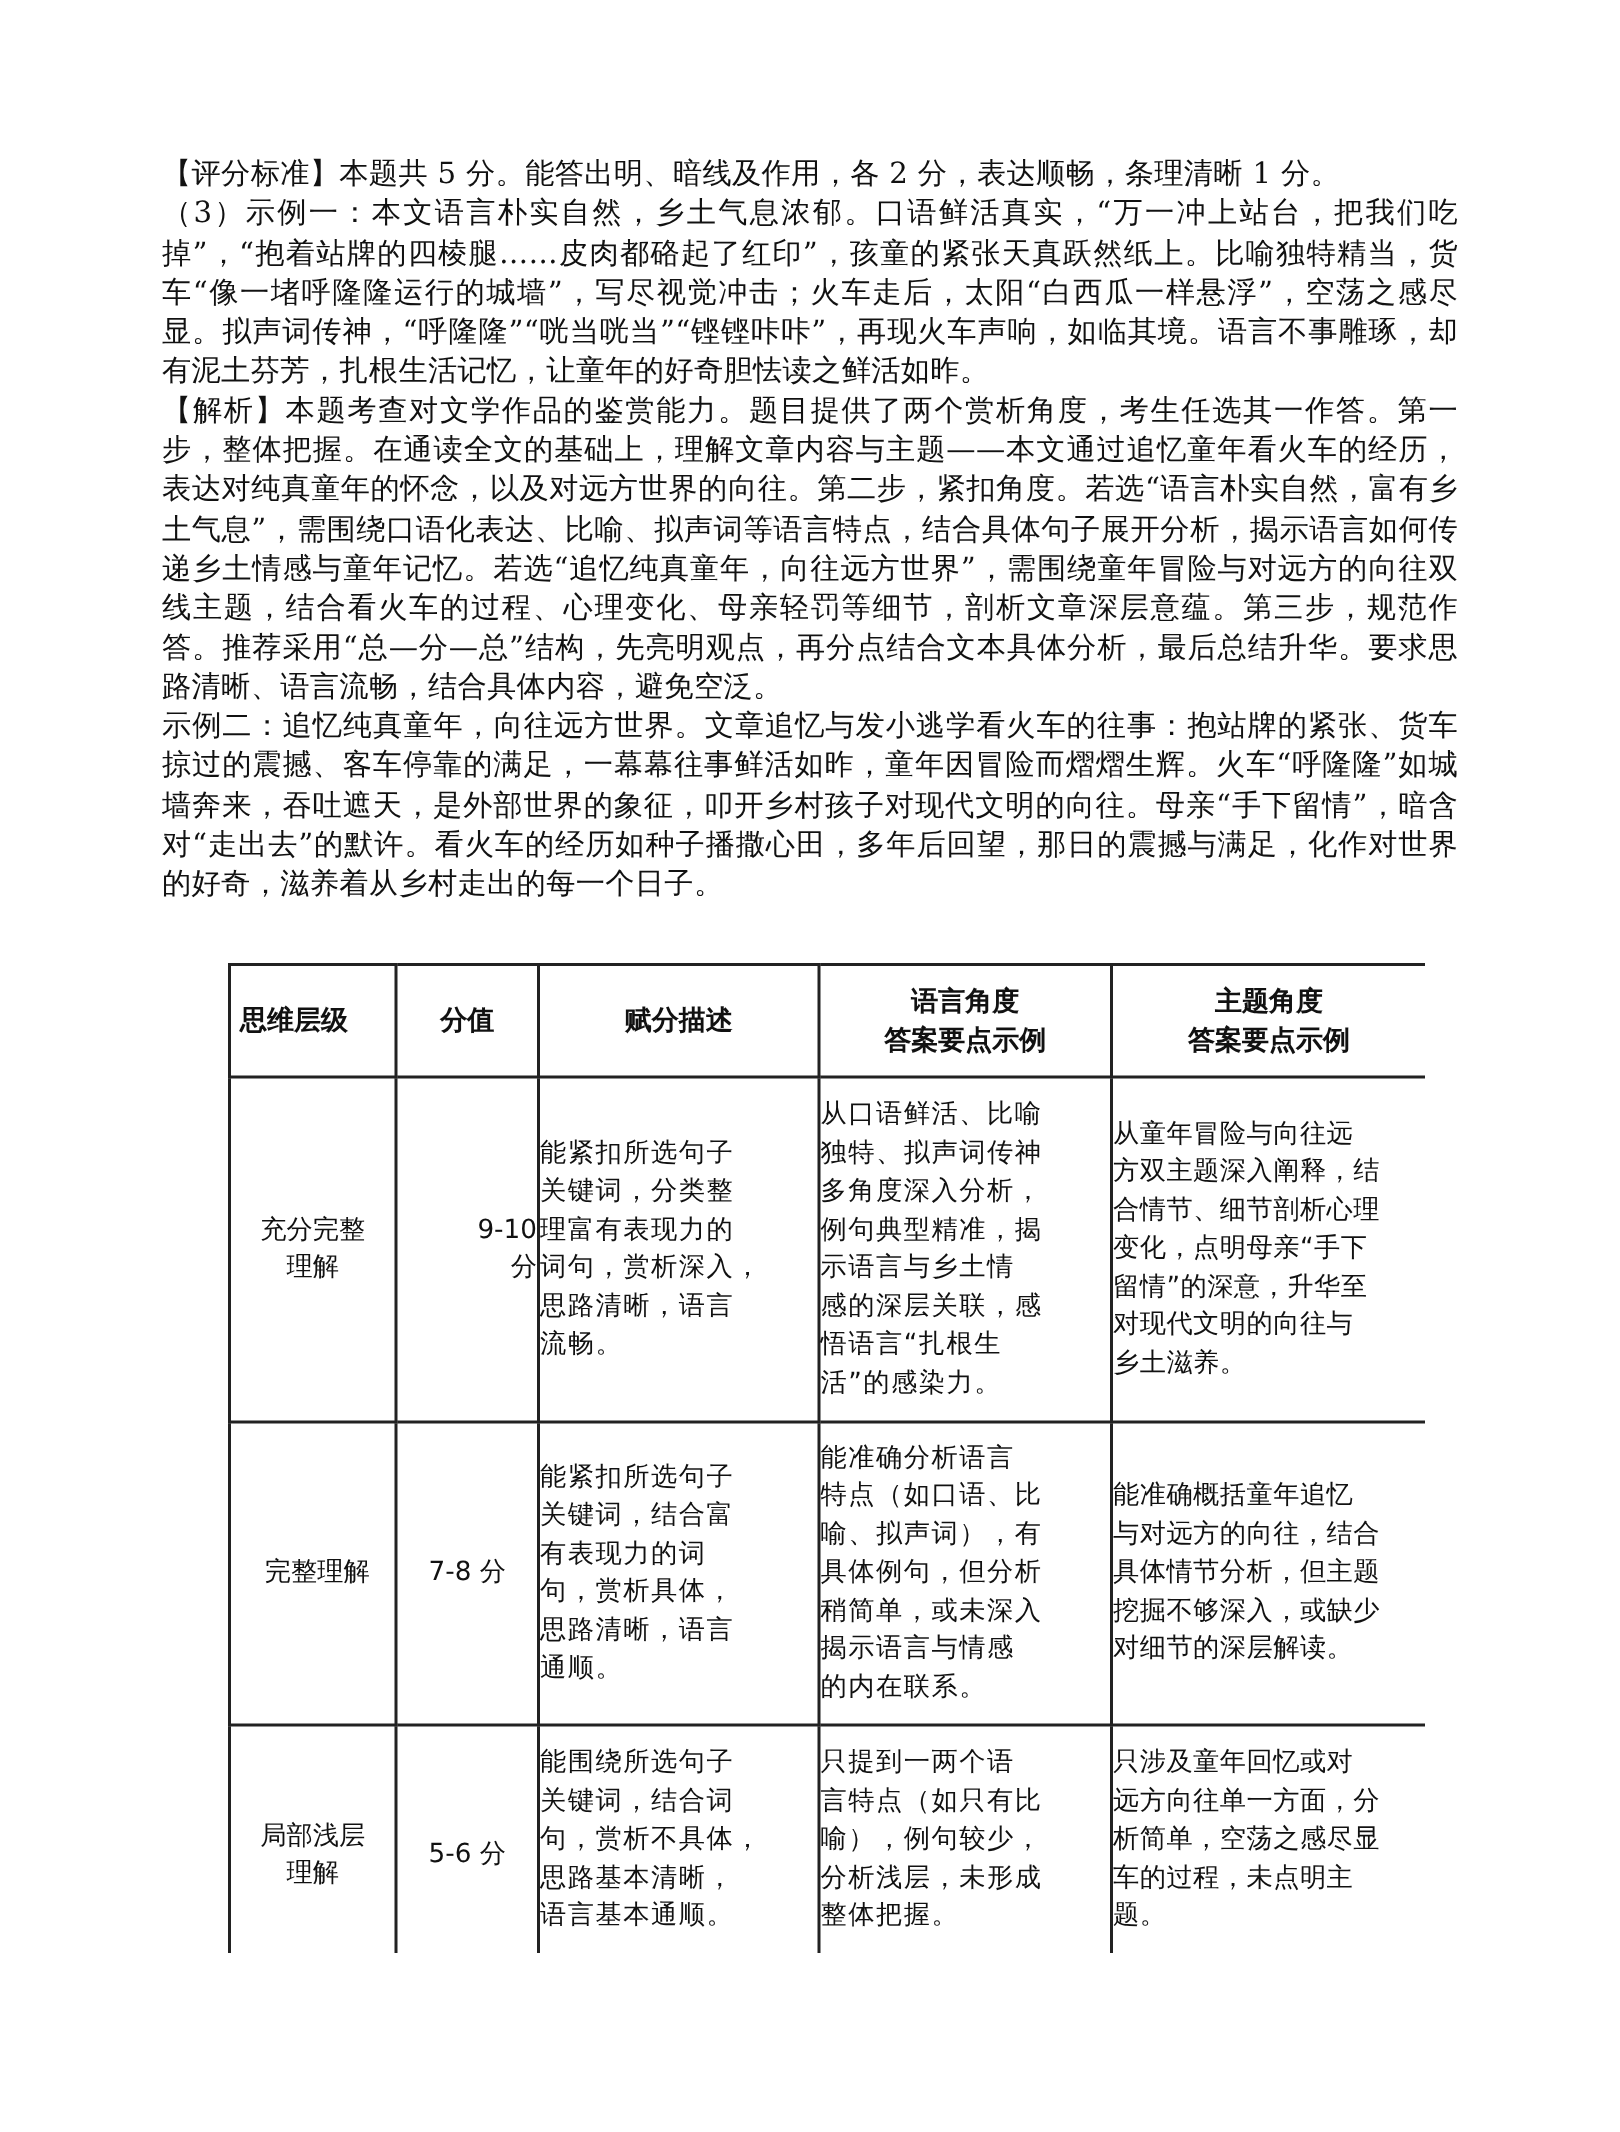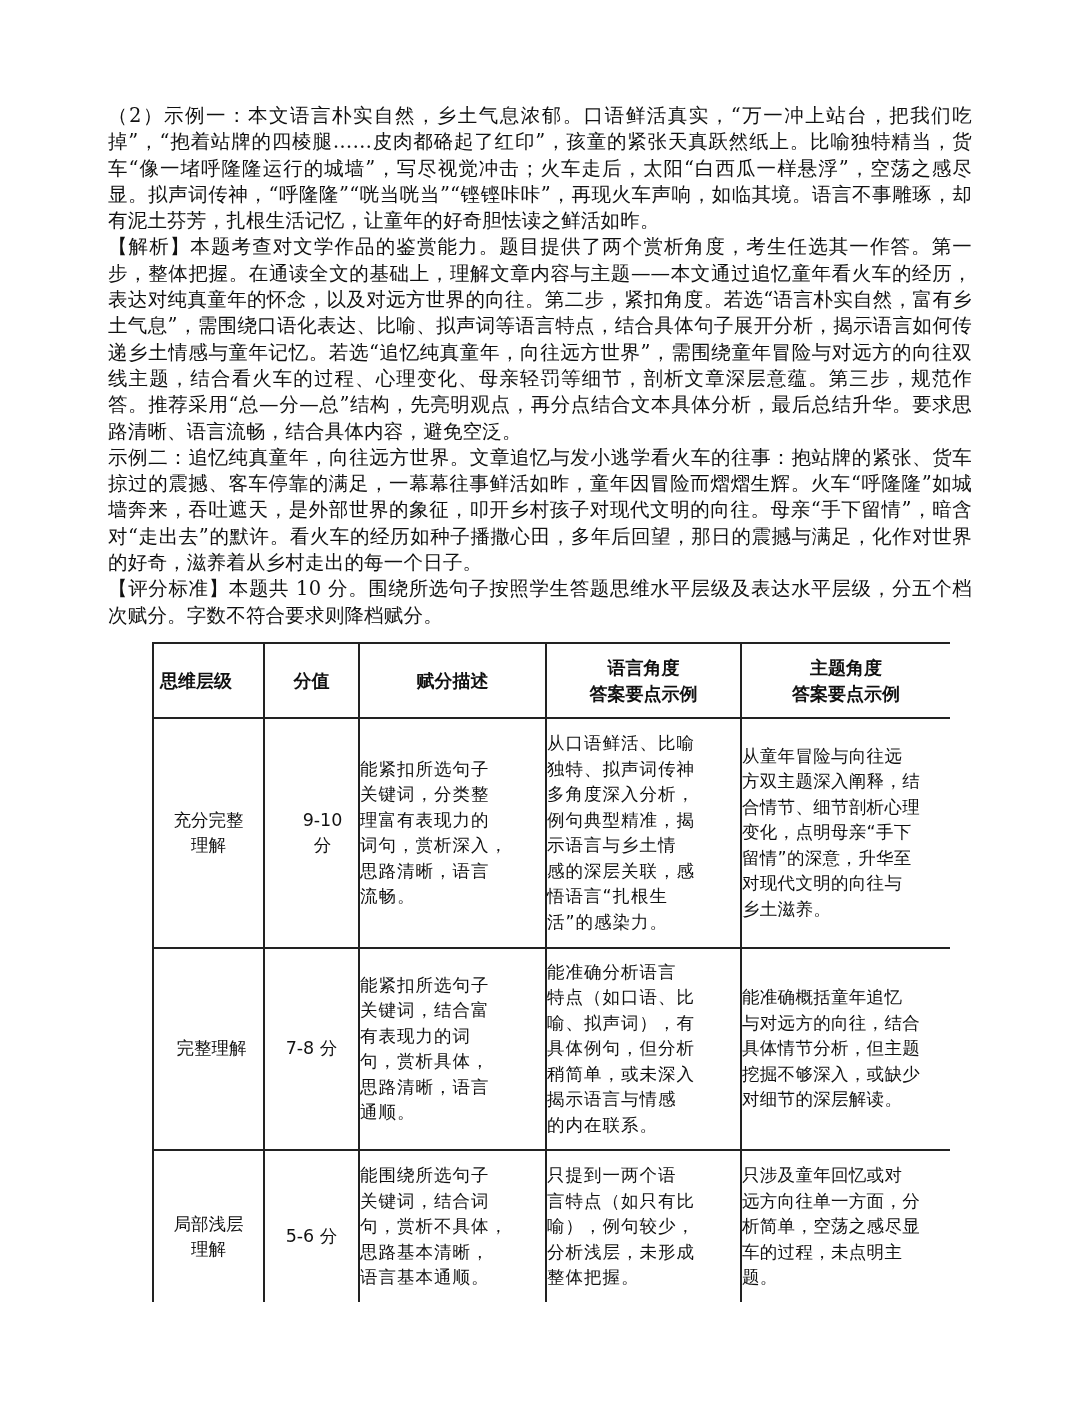--- a/index.html
+++ b/index.html
@@ -66,21 +66,21 @@
   }
   td.level {
     text-align: center;
     padding: 0 4px;
   }
   td.score {
     text-align: center;
     padding: 0 6px;
   }
   td.score.left {
-    text-align: center;
+    text-align: right;
     padding-left: 22px;
   }
   td.desc {
     padding: 0 14px 0 18px;
     letter-spacing: 1px;
     margin-top: 43px;
   }
   td.lang {
     padding: 0 10px 0 18px;
     letter-spacing: 1px;
@@ -93,24 +93,24 @@
   tr.r2 td { height: 200px; }
   tr.r3 td { height: 160px; vertical-align: top; padding-top: 12px; }
   tr.r3 td.level, tr.r3 td.score { vertical-align: middle; padding-top: 0; }
   tr.r3 td { border-bottom: none; }
   .cell-lines span { display: block; }
 </style>
 </head>
 <body>
 
 <div class="page">
-  <p class="para">（2）示例一：本文语言朴实自然，乡土气息浓郁。口语鲜活真实，“万一冲上站台，把我们吃掉”，“抱着站牌的四棱腿……皮肉都硌起了红印”，孩童的紧张天真跃然纸上。比喻独特精当，货车“像一堵呼隆隆运行的城墙”，写尽视觉冲击；火车走后，太阳“白西瓜一样悬浮”，空荡之感尽显。拟声词传神，“呼隆隆”“咣当咣当”“铿铿咔咔”，再现火车声响，如临其境。语言不事雕琢，却有泥土芬芳，扎根生活记忆，让童年的好奇胆怯读之鲜活如昨。</p>
+  <p class="para">【评分标准】本题共 5 分。能答出明、暗线及作用，各 2 分，表达顺畅，条理清晰 1 分。</p>
+  <p class="para">（3）示例一：本文语言朴实自然，乡土气息浓郁。口语鲜活真实，“万一冲上站台，把我们吃掉”，“抱着站牌的四棱腿……皮肉都硌起了红印”，孩童的紧张天真跃然纸上。比喻独特精当，货车“像一堵呼隆隆运行的城墙”，写尽视觉冲击；火车走后，太阳“白西瓜一样悬浮”，空荡之感尽显。拟声词传神，“呼隆隆”“咣当咣当”“铿铿咔咔”，再现火车声响，如临其境。语言不事雕琢，却有泥土芬芳，扎根生活记忆，让童年的好奇胆怯读之鲜活如昨。</p>
   <p class="para">【解析】本题考查对文学作品的鉴赏能力。题目提供了两个赏析角度，考生任选其一作答。第一步，整体把握。在通读全文的基础上，理解文章内容与主题——本文通过追忆童年看火车的经历，表达对纯真童年的怀念，以及对远方世界的向往。第二步，紧扣角度。若选“语言朴实自然，富有乡土气息”，需围绕口语化表达、比喻、拟声词等语言特点，结合具体句子展开分析，揭示语言如何传递乡土情感与童年记忆。若选“追忆纯真童年，向往远方世界”，需围绕童年冒险与对远方的向往双线主题，结合看火车的过程、心理变化、母亲轻罚等细节，剖析文章深层意蕴。第三步，规范作答。推荐采用“总—分—总”结构，先亮明观点，再分点结合文本具体分析，最后总结升华。要求思路清晰、语言流畅，结合具体内容，避免空泛。</p>
   <p class="para">示例二：追忆纯真童年，向往远方世界。文章追忆与发小逃学看火车的往事：抱站牌的紧张、货车掠过的震撼、客车停靠的满足，一幕幕往事鲜活如昨，童年因冒险而熠熠生辉。火车“呼隆隆”如城墙奔来，吞吐遮天，是外部世界的象征，叩开乡村孩子对现代文明的向往。母亲“手下留情”，暗含对“走出去”的默许。看火车的经历如种子播撒心田，多年后回望，那日的震撼与满足，化作对世界的好奇，滋养着从乡村走出的每一个日子。</p>
-  <p class="para">【评分标准】本题共 10 分。围绕所选句子按照学生答题思维水平层级及表达水平层级，分五个档次赋分。字数不符合要求则降档赋分。</p>
 </div>
 
 <div class="tbl-wrap">
   <table class="rubric">
     <colgroup>
       <col style="width:111px">
       <col style="width:95px">
       <col style="width:187px">
       <col style="width:195px">
       <col style="width:210px">

